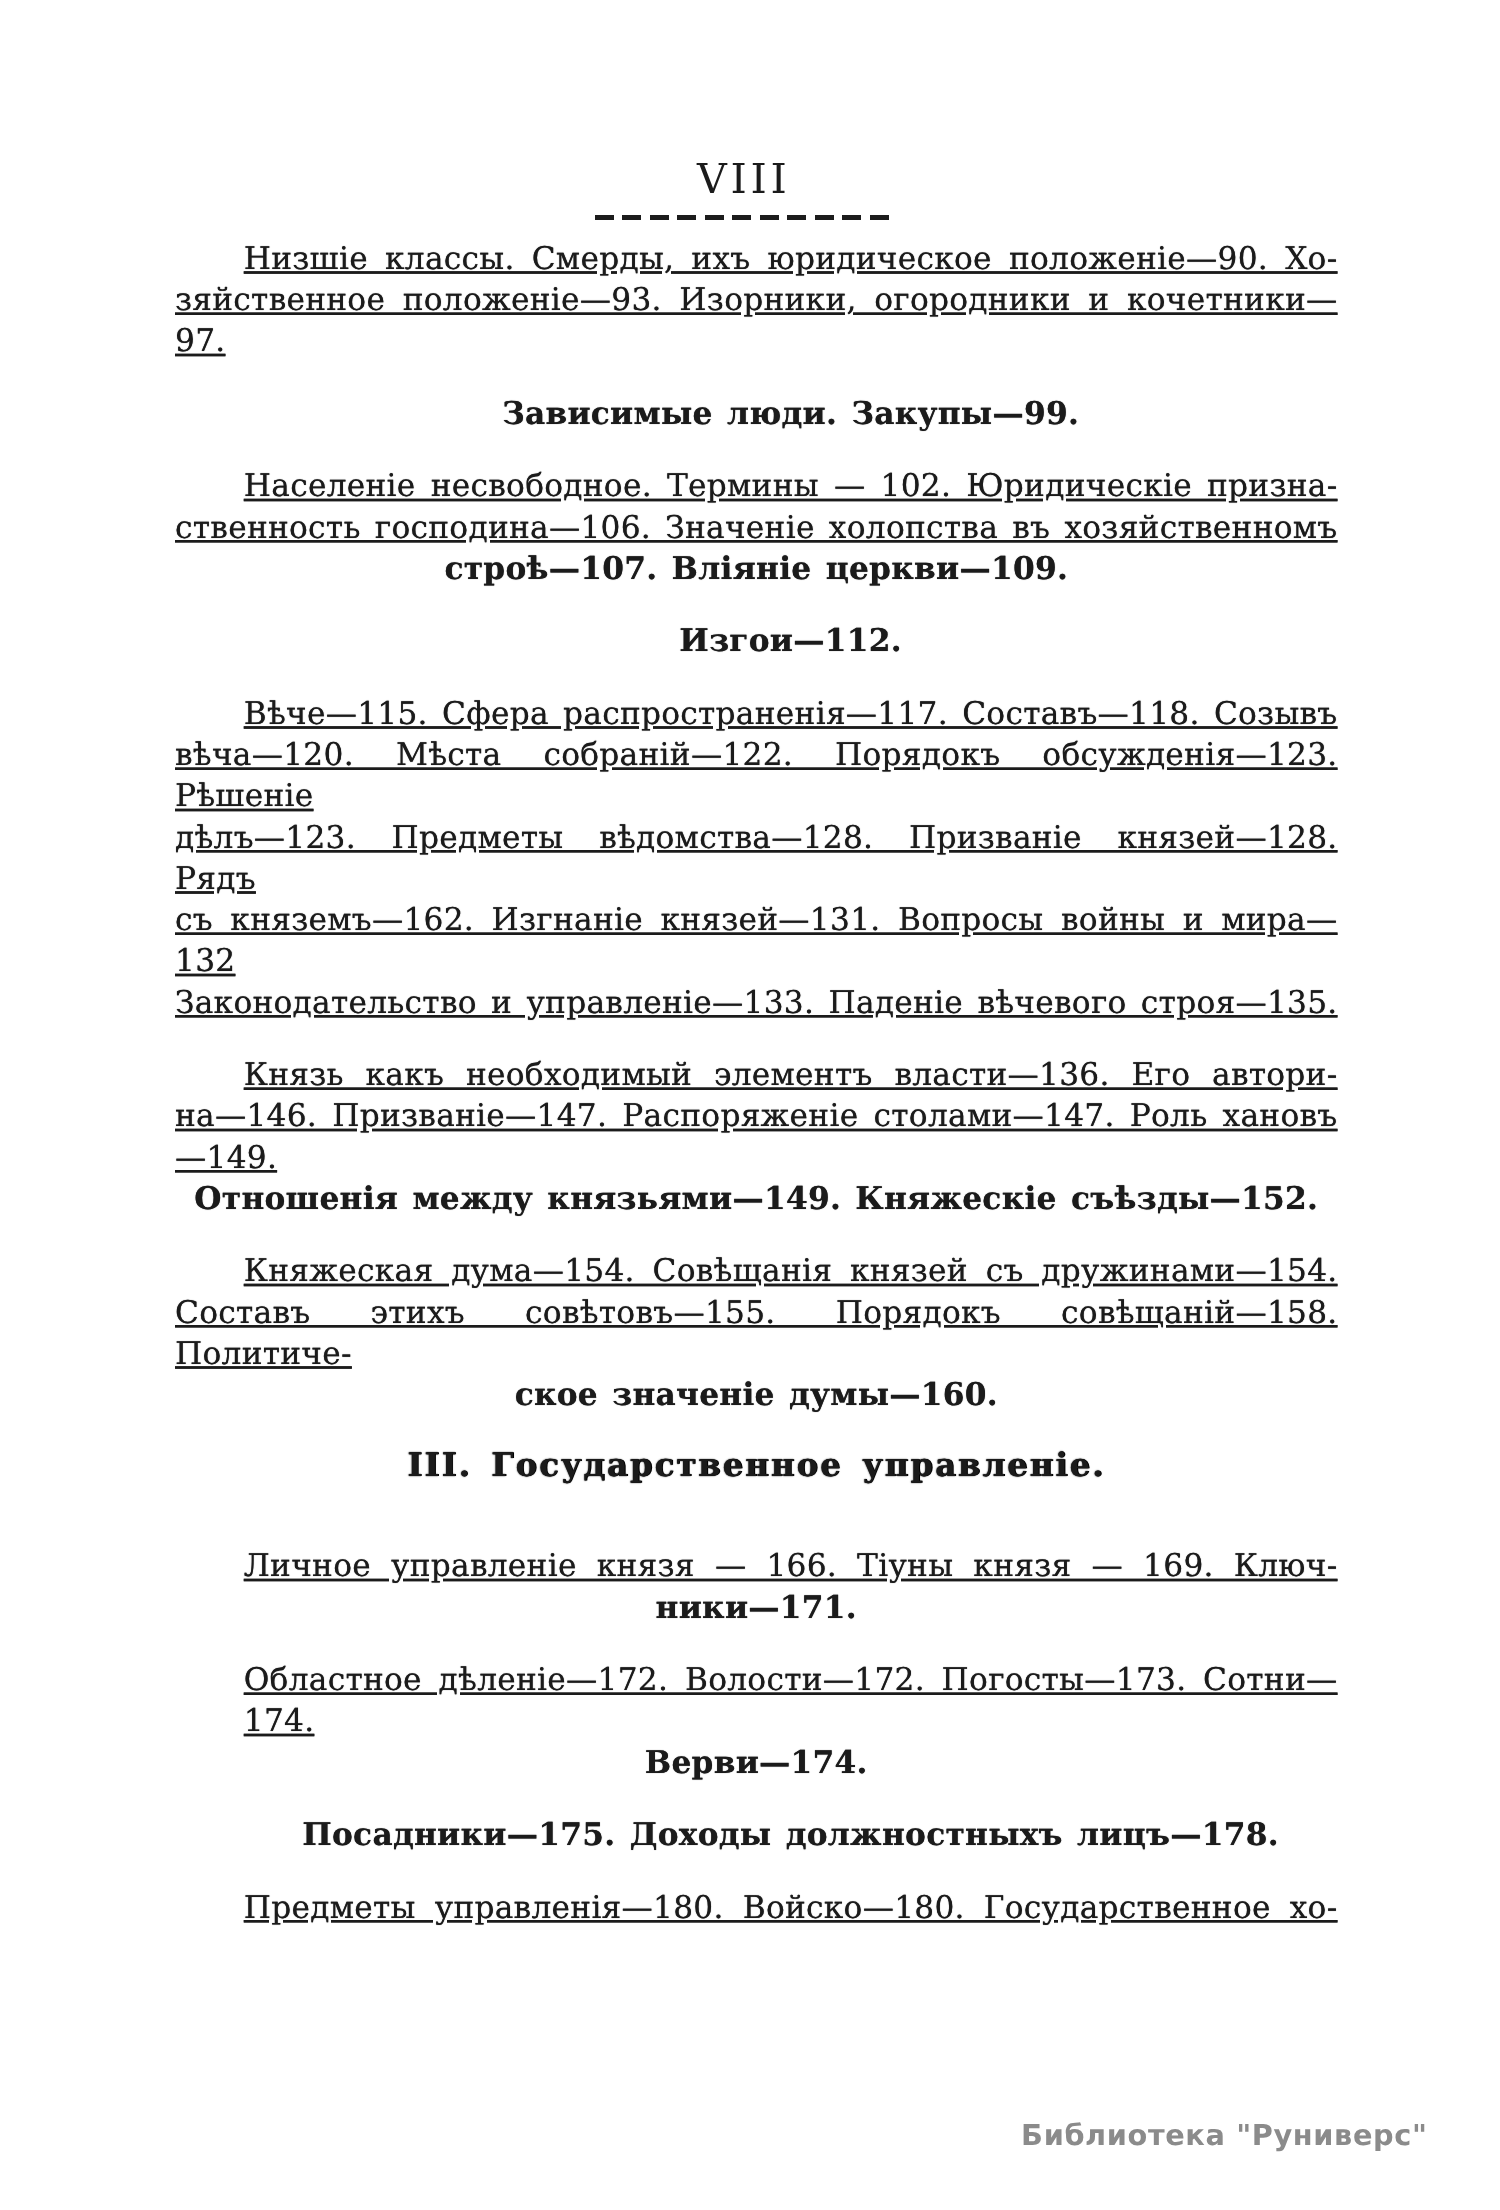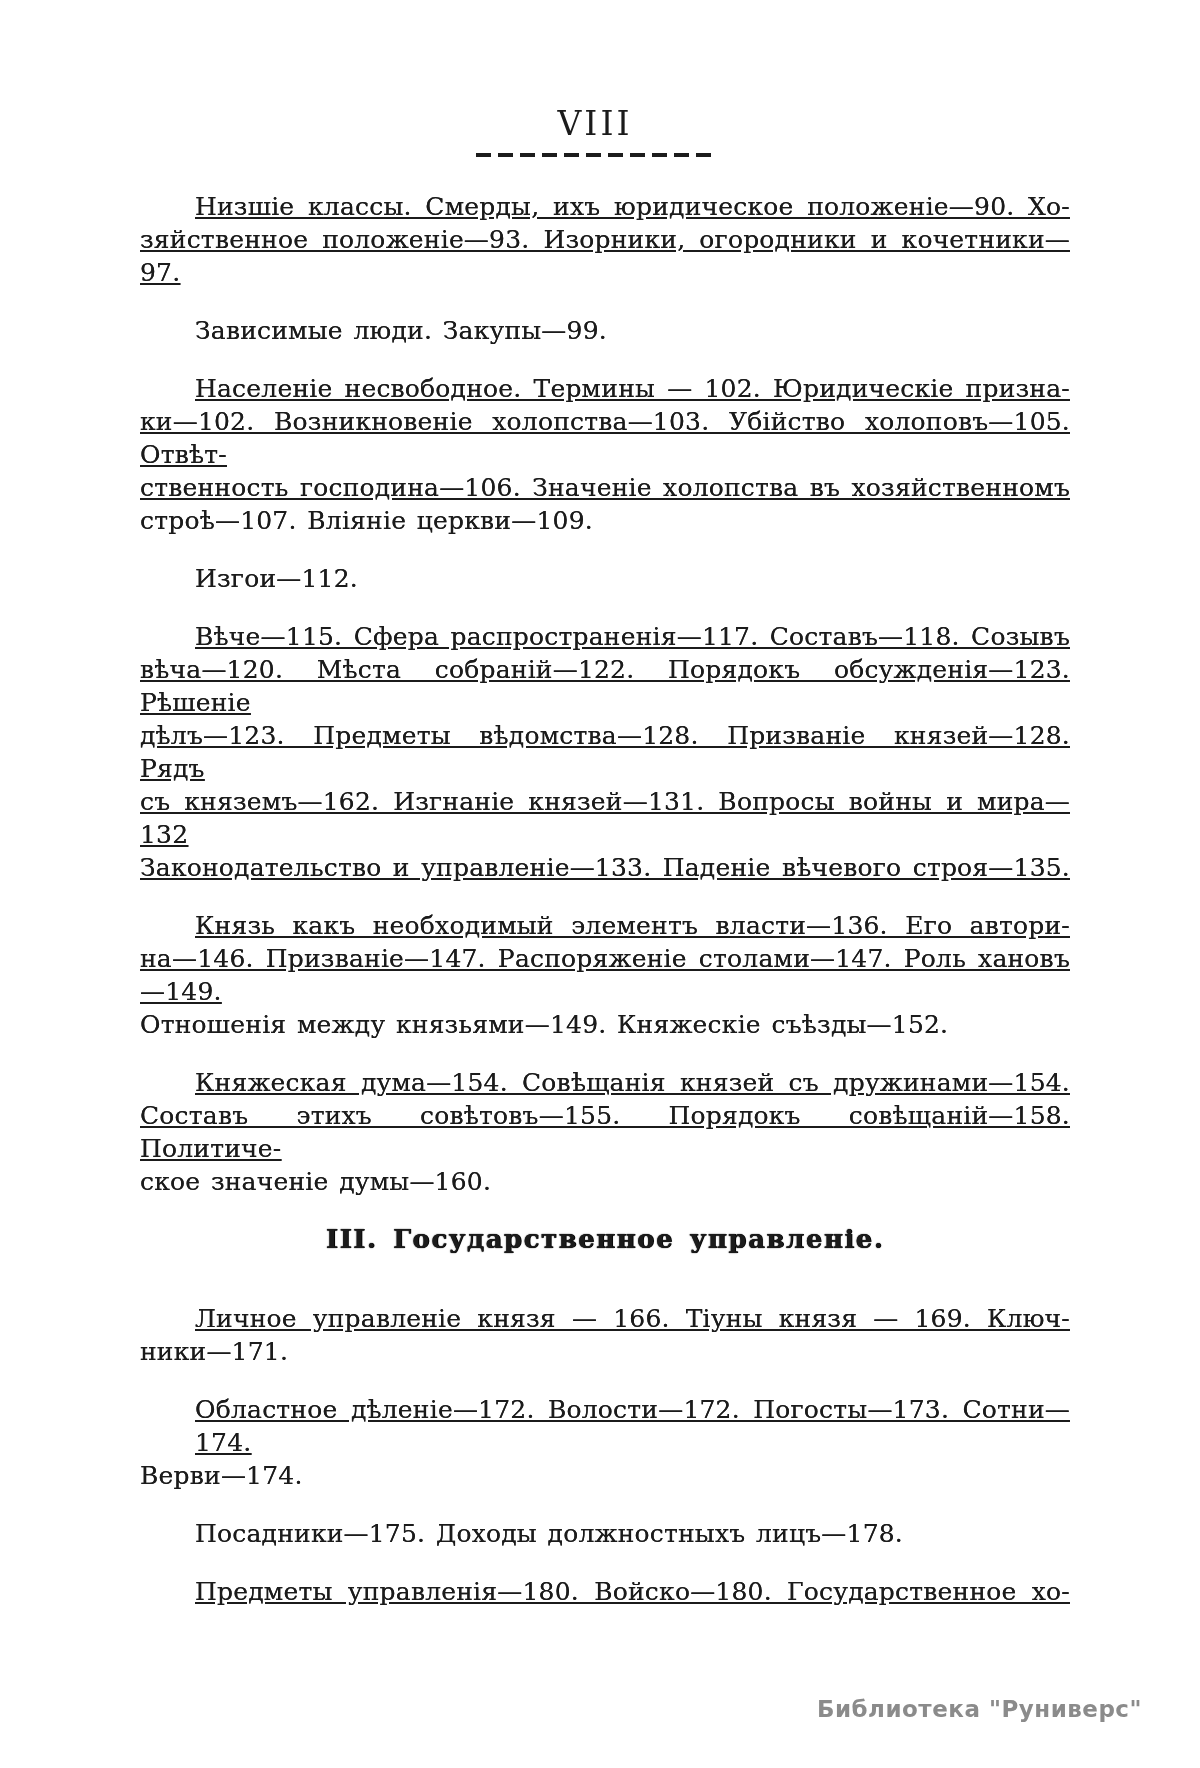--- a/index.html
+++ b/index.html
@@ -2,37 +2,37 @@
 <html><head>
 <meta charset="utf-8">
 <style>
   html,body { margin:0; padding:0; }
   body { width:1200px; height:1768px; background:#f4f4f4; }
   .page {
     position:relative; width:1200px; height:1768px; background:#ffffff;
     overflow:hidden; color:#1b1b1b;
     font-family:"DejaVu Serif","Liberation Serif",serif;
   }
-  .pagehead { position:absolute; top:104px; left:130px; width:930px; text-align:center; }
+  .pagehead { position:absolute; top:123px; left:130px; width:930px; text-align:center; }
   .pagenum { font-size:33px; letter-spacing:3px; display:inline-block; }
   .rule {
     width:238px; height:4px; margin:10px auto 0;
     background:repeating-linear-gradient(90deg,#1c1c1c 0 15px, transparent 15px 22px);
   }
   .text-col {
     position:absolute; left:140px; top:190px; width:930px;
     font-size:25px; line-height:33px;
   }
   .blk { margin:0; }
   .ln, .ln-left {
     text-shadow:0 0 .6px rgba(10,10,10,.85);
     word-spacing:2.5px; letter-spacing:.2px;
   }
   .ln { text-align:justify; text-align-last:justify;text-decoration:underline; }
-  .ln-left { text-align:left; }
+  .ln-left { text-align:center;font-weight:bold; }
   .ind { padding-left:55px; }
   .h-strong {
     font-size:26px; font-weight:bold; text-align:center;
     letter-spacing:1.5px; word-spacing:5px; margin:24px 0 46px;
     text-shadow:0 0 1.2px #000, .7px 0 0 #000;
   }
   .watermark {
     position:absolute; top:1696px; right:58px;
     font-family:"DejaVu Sans","Liberation Sans",sans-serif;
     font-weight:bold; font-size:23px; color:#8b8b8b; letter-spacing:.5px;
@@ -57,21 +57,20 @@
     <p></p>
 
     <p class="blk">
       </p>
       <div class="ln-left ind">Зависимые люди. Закупы—99.</div>
     <p></p>
 
     <p class="blk">
       </p>
       <div class="ln ind">Населеніе несвободное. Термины — 102. Юридическіе призна-</div>
-      <div class="ln">ки—102. Возникновеніе холопства—103. Убійство холоповъ—105. Отвѣт-</div>
       <div class="ln">ственность господина—106. Значеніе холопства въ хозяйственномъ</div>
       <div class="ln-left">строѣ—107. Вліяніе церкви—109.</div>
     <p></p>
 
     <p class="blk">
       </p>
       <div class="ln-left ind">Изгои—112.</div>
     <p></p>
 
     <p class="blk">

